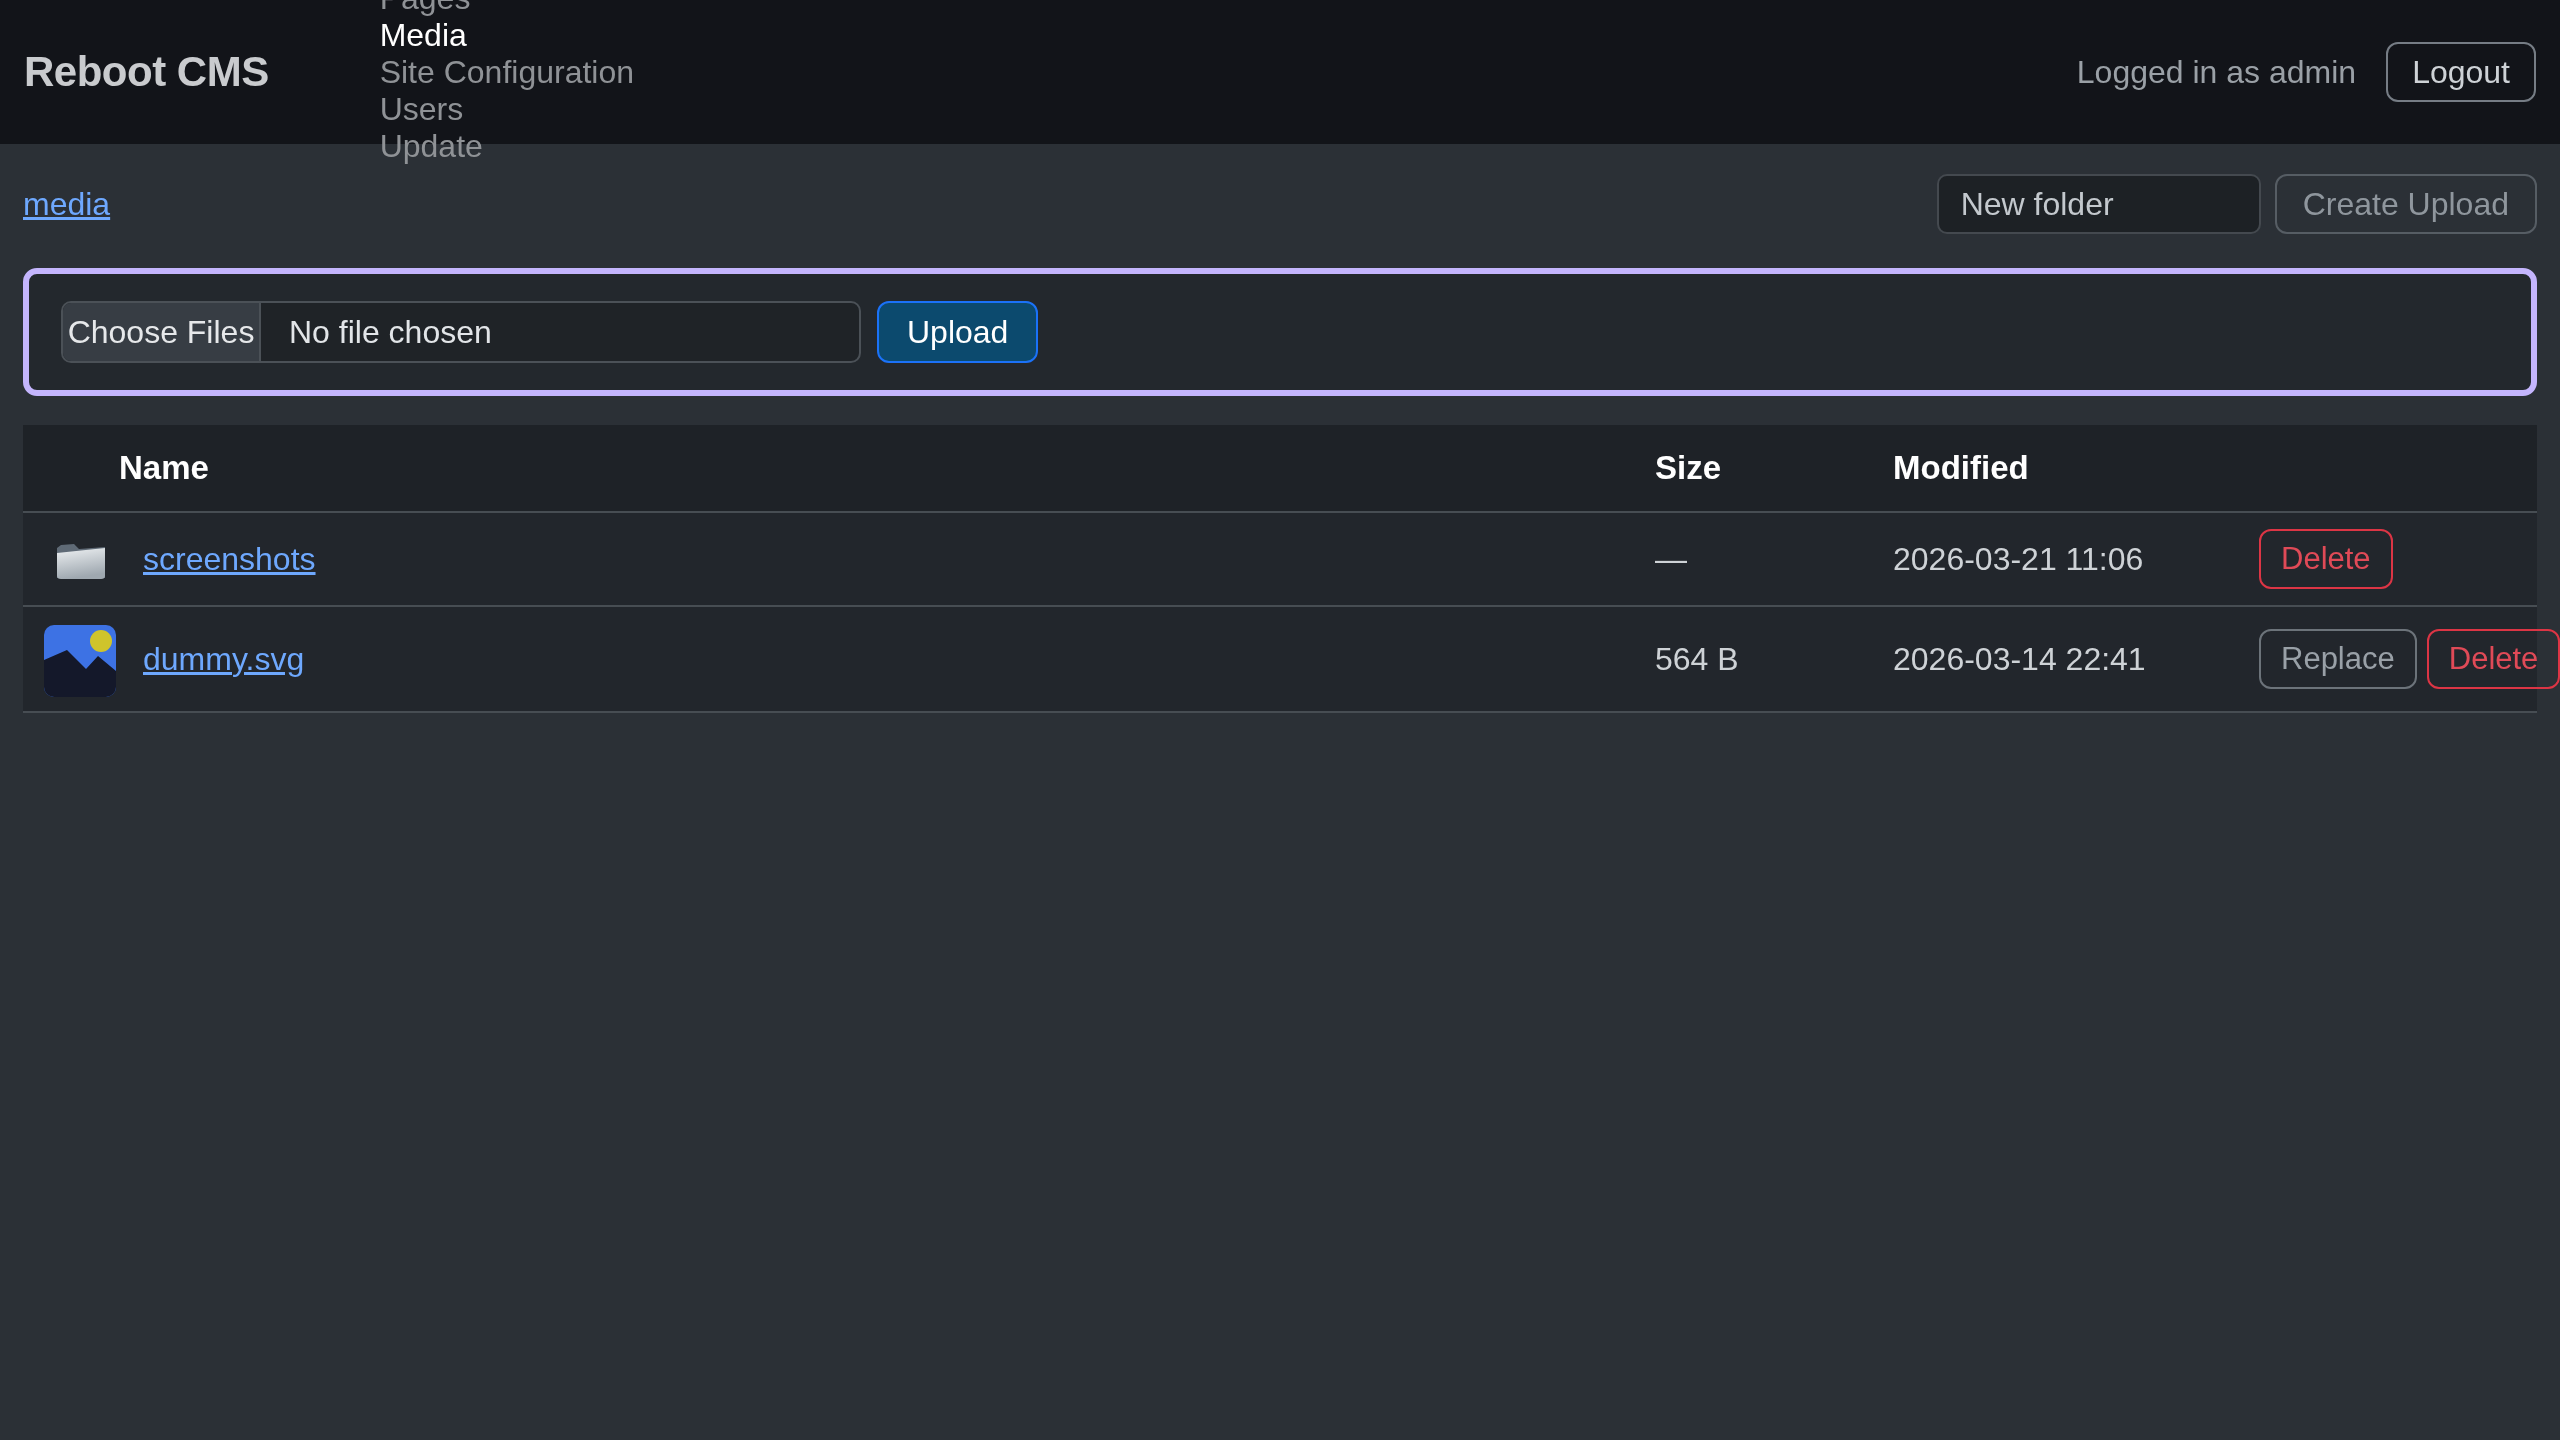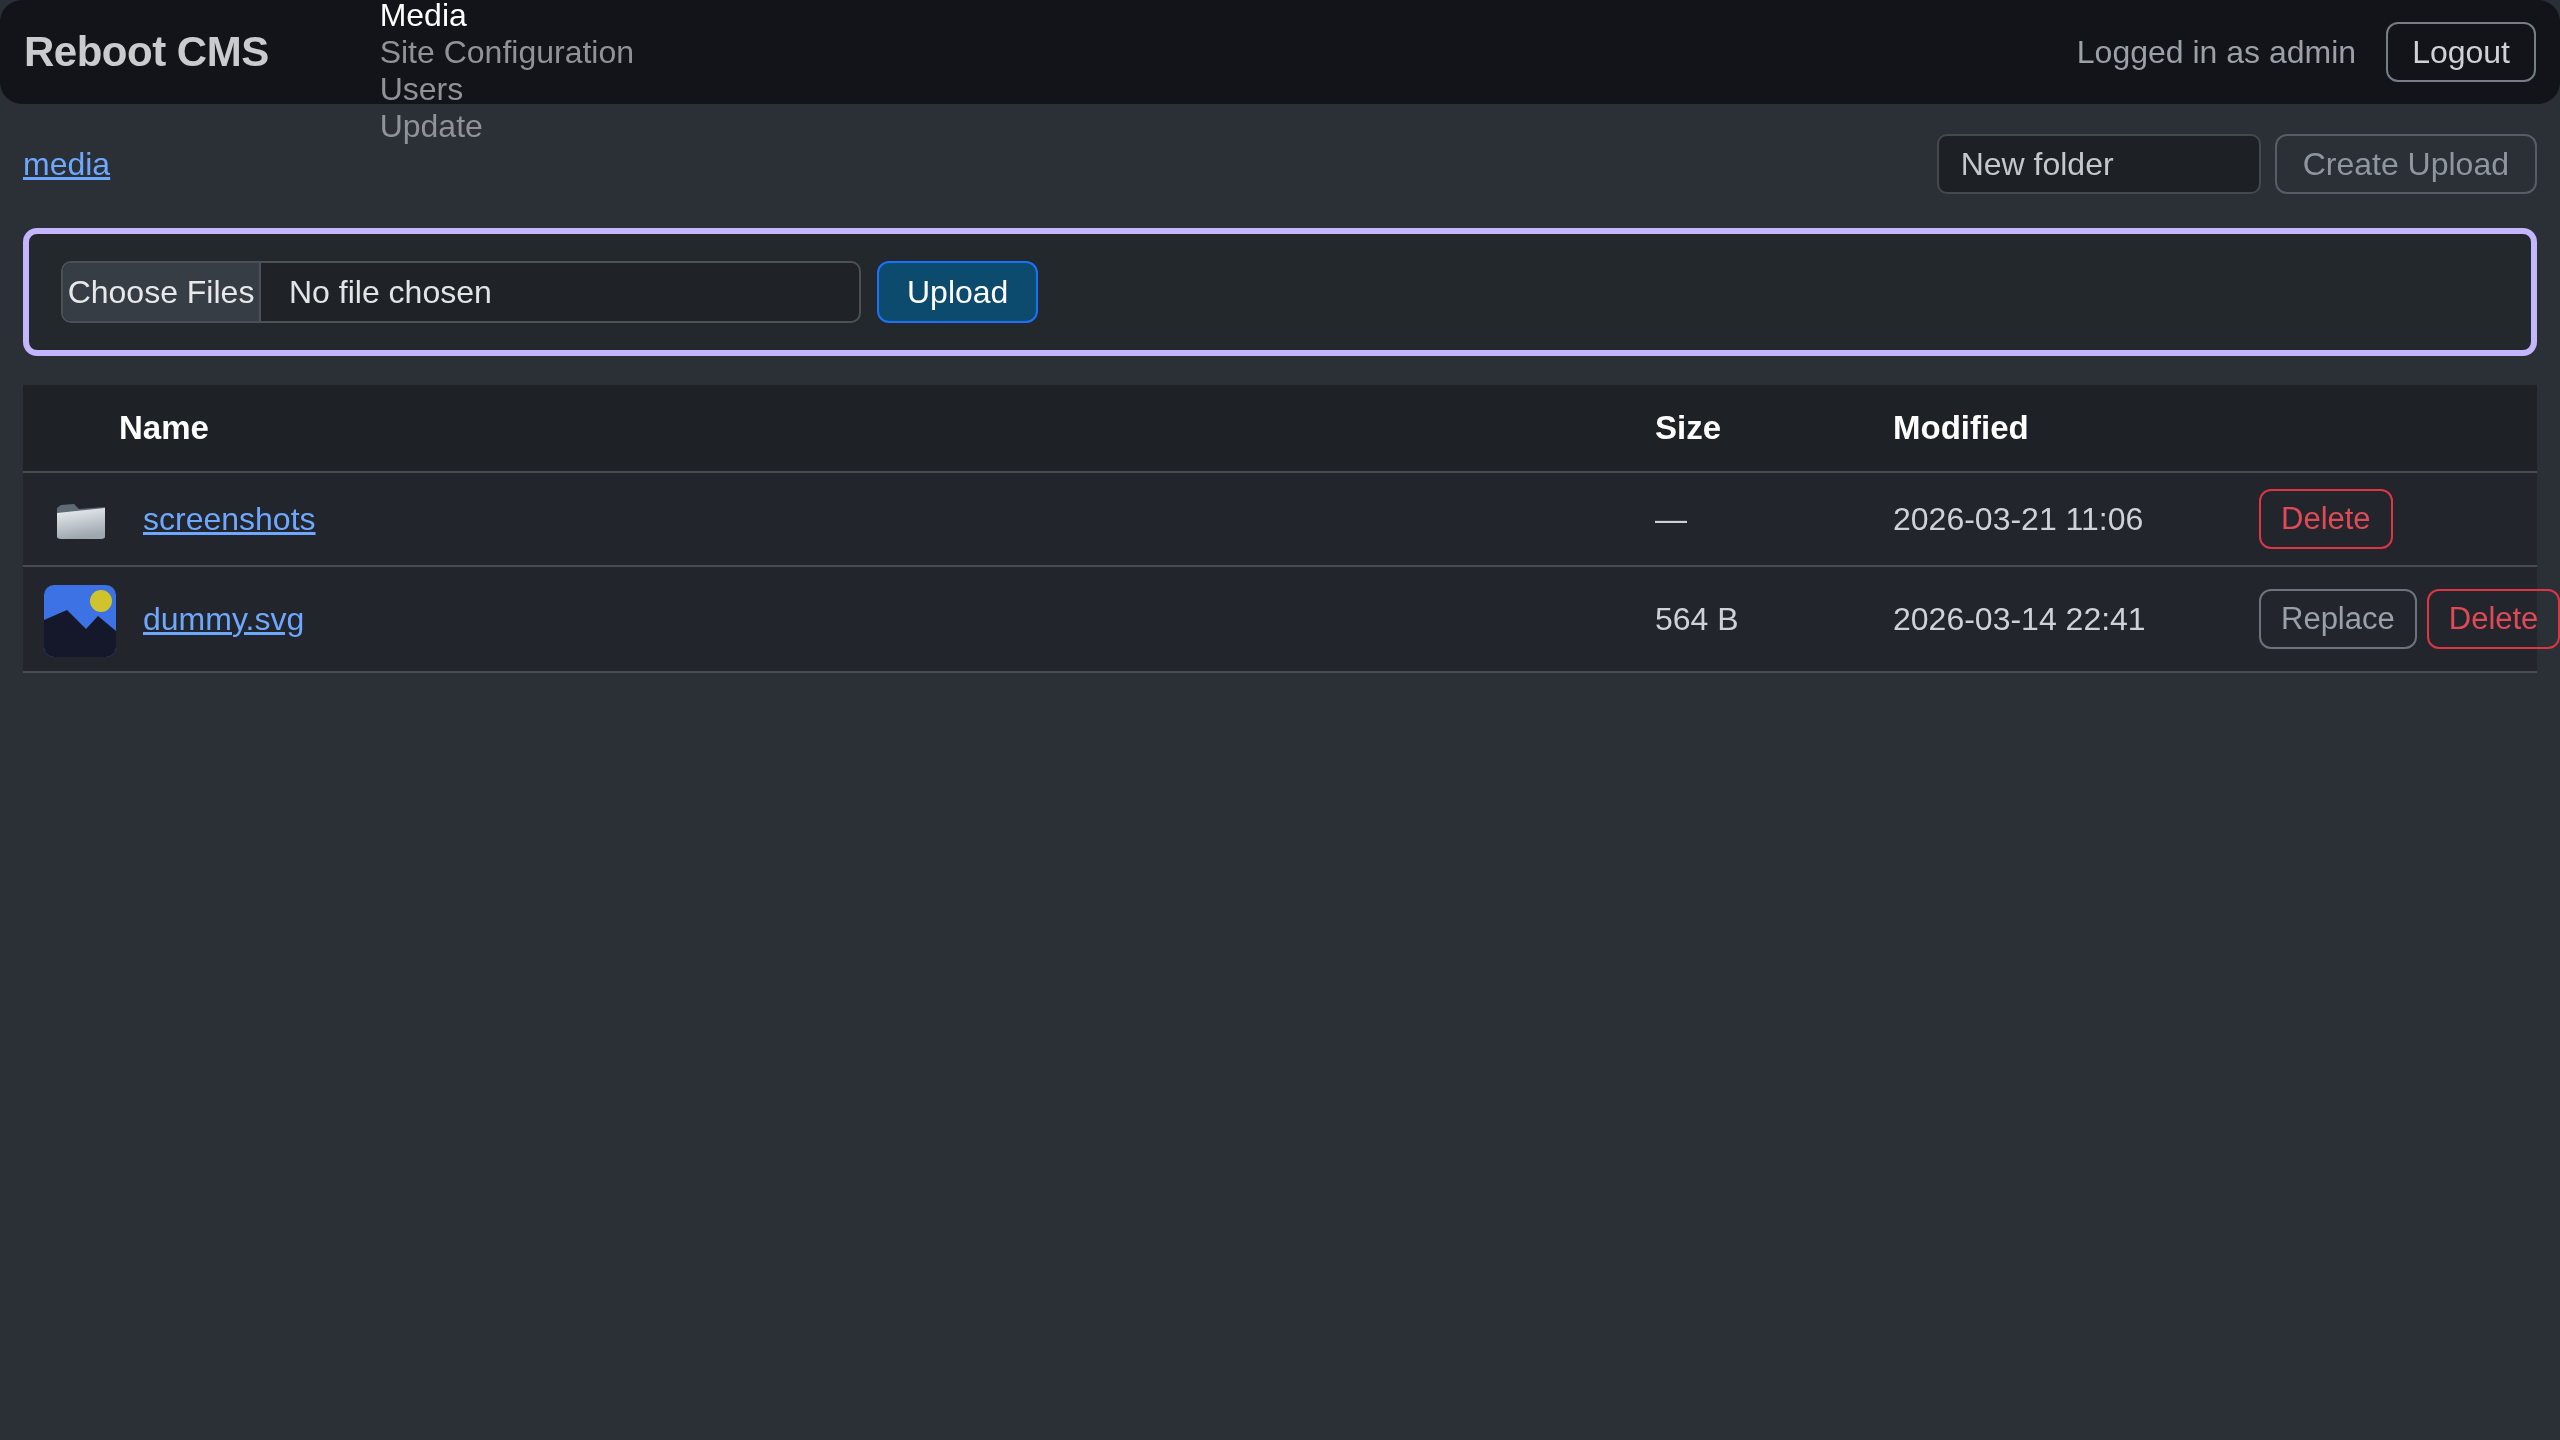--- a/index.html
+++ b/index.html
@@ -5,26 +5,25 @@
   * { margin: 0; padding: 0; box-sizing: border-box; }
   html, body {
     width: 2560px; height: 1440px;
     background: #2b3036;
     font-family: "Liberation Sans", sans-serif;
     overflow: hidden;
   }
 
   
   .navbar {
-    height: 104px;
+    height: 144px;
     background: #121419;
     display: flex;
     align-items: center;
     padding: 0 24px;
-    border-radius: 22px;
   }
   .brand {
     font-size: 42px;
     font-weight: 700;
     color: #c9cbce;
     letter-spacing: -0.5px;
   }
   .nav-links {
     display: flex;
     list-style: none;

